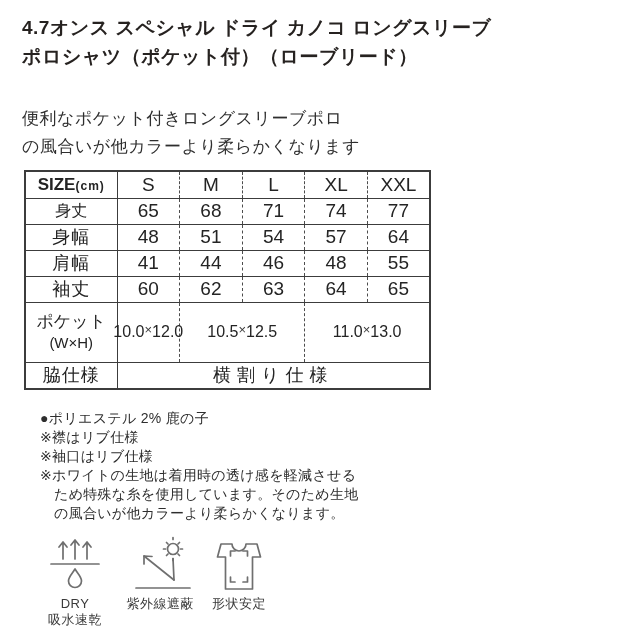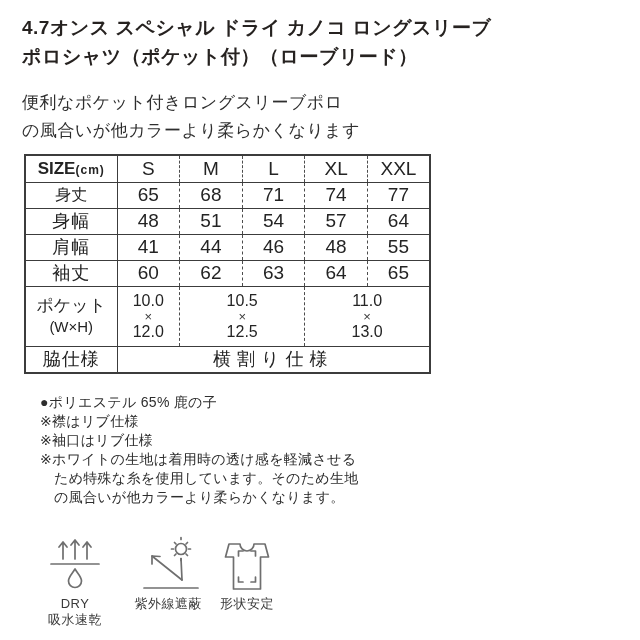--- a/index.html
+++ b/index.html
@@ -12,21 +12,21 @@
     color: #2b2b2b;
     overflow: hidden;
   }
   .content { padding: 13px 0 0 22px; }
 
   .title {
     font-size: 19px; font-weight: bold; color: #262220;
     line-height: 29px; letter-spacing: 0.5px;
   }
   .subtitle {
-    margin-top: 18px;
+    margin-top: 34px;
     font-size: 17px; font-weight: normal; color: #2e2e2e;
     line-height: 28px; letter-spacing: 0.5px;
   }
 
   table.size-table {
     margin-top: 9px; margin-left: 2px;
     border-collapse: collapse;
     table-layout: fixed;
     width: 405px;
     border: 2px solid #3c3c3c;
@@ -49,41 +49,41 @@
   .size-table .lbl { font-size: 18px; letter-spacing: 1px; }
   .size-table tr.r-norm td.lbl { font-size: 18px; }
   .size-table tr:nth-child(2) td.lbl { font-size: 16px; letter-spacing: 0; }
   th.size-head { font-size: 17px; }
   .size-word { font-weight: bold; font-size: 17px; letter-spacing: 0; }
   .size-unit { font-weight: bold; font-size: 12px; }
   th.data { font-size: 19px; }
   .pocket-label { display: flex; flex-direction: column; justify-content: center; line-height: 21px; }
   .pocket-label .l1 { font-size: 17px; letter-spacing: 0; }
   .pocket-label .l2 { font-size: 15px; letter-spacing: 0; }
-  .pocket-cell { display: flex; flex-direction: column; justify-content: center; }
+  .pocket-cell { display: flex; flex-direction: row; justify-content: center; }
   .pocket-cell .pw, .pocket-cell .ph { font-size: 16px; line-height: 18px; }
   .pocket-cell .px { font-size: 13px; line-height: 13px; color: #3a3a3a; }
   td.side-value { font-size: 18px; letter-spacing: 6px; }
 
   .notes {
     margin-top: 19px; margin-left: 18px;
     font-size: 14px; line-height: 19px; color: #2e2e2e;
     letter-spacing: 0.3px;
   }
   .notes .indent { padding-left: 14px; }
 
   .features {
     position: absolute; left: 40px; top: 536px;
     display: flex; align-items: flex-start;
   }
   .feature { display: flex; flex-direction: column; align-items: flex-end; }
   .feature .icon-box { display: flex; align-items: flex-end; justify-content: center; height: 57px; }
   .feature .cap { margin-top: 3px; font-size: 13px; line-height: 16px; color: #3a3a3a; text-align: center; letter-spacing: 0.5px; }
   .f-dry { width: 62px; }
-  .f-uv  { width: 76px; margin-left: 24px; }
+  .f-uv  { width: 76px; margin-left: 16px; }
   .f-shape { width: 66px; margin-left: 6px; }
   svg .stroke { stroke: #6f6f6f; stroke-width: 1.7; fill: none; stroke-linecap: round; stroke-linejoin: round; }
 </style>
 </head>
 <body>
 
 <div class="page">
   <div class="content">
 
     <div class="title">
@@ -176,21 +176,21 @@
         </td>
       </tr>
       <tr class="r-side">
         <td class="lbl">脇仕様</td>
         <td class="data side-value" colspan="5">横割り仕様</td>
       </tr>
     </tbody>
       </table>
 
     <div class="notes">
-      <div>●ポリエステル 65% 鹿の子</div>
+      <div>●ポリエステル 2% 鹿の子</div>
       <div>※襟はリブ仕様</div>
       <div>※袖口はリブ仕様</div>
       <div>※ホワイトの生地は着用時の透け感を軽減させる</div>
       <div class="indent">ため特殊な糸を使用しています。そのため生地</div>
       <div class="indent">の風合いが他カラーより柔らかくなります。</div>
     </div>
 
   </div>
 
   <div class="features">

